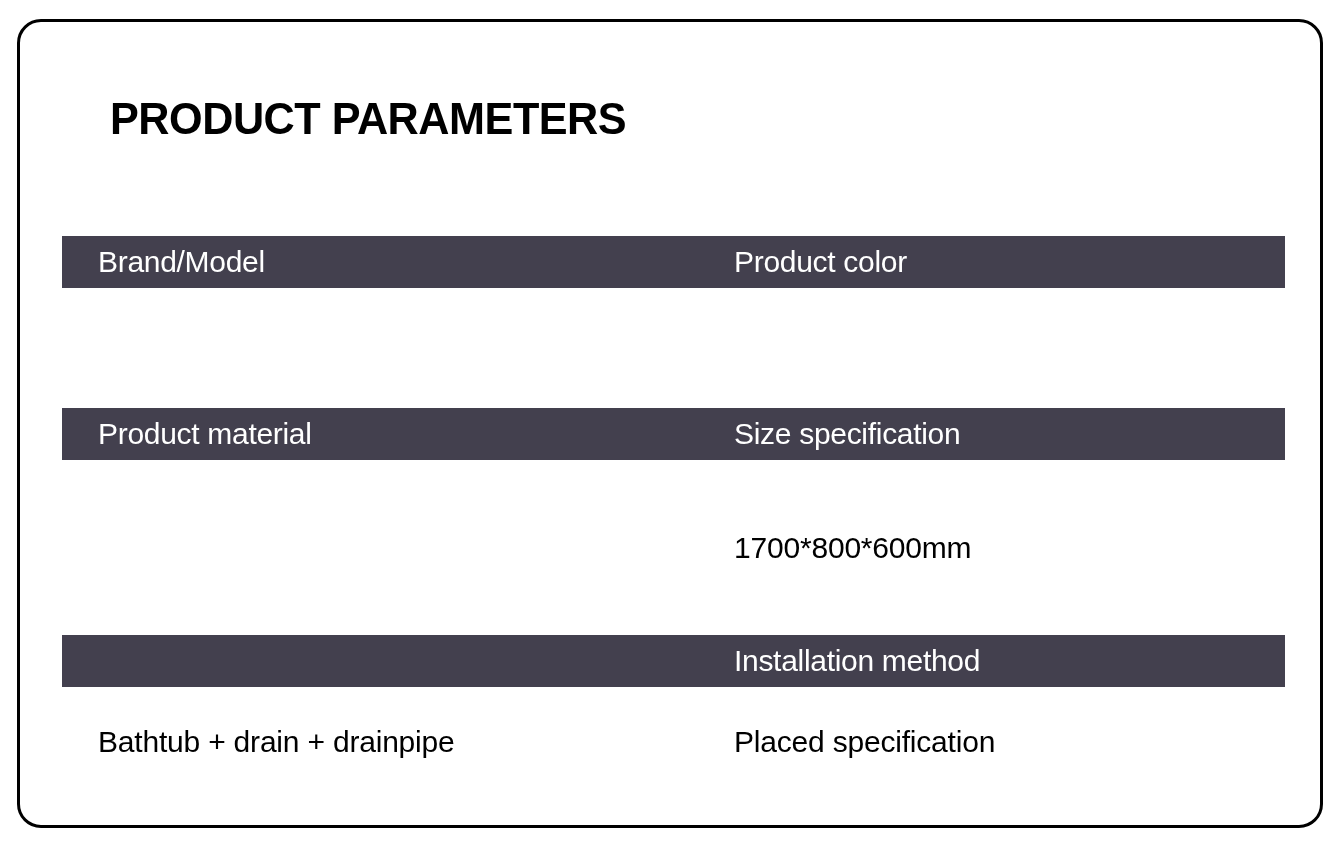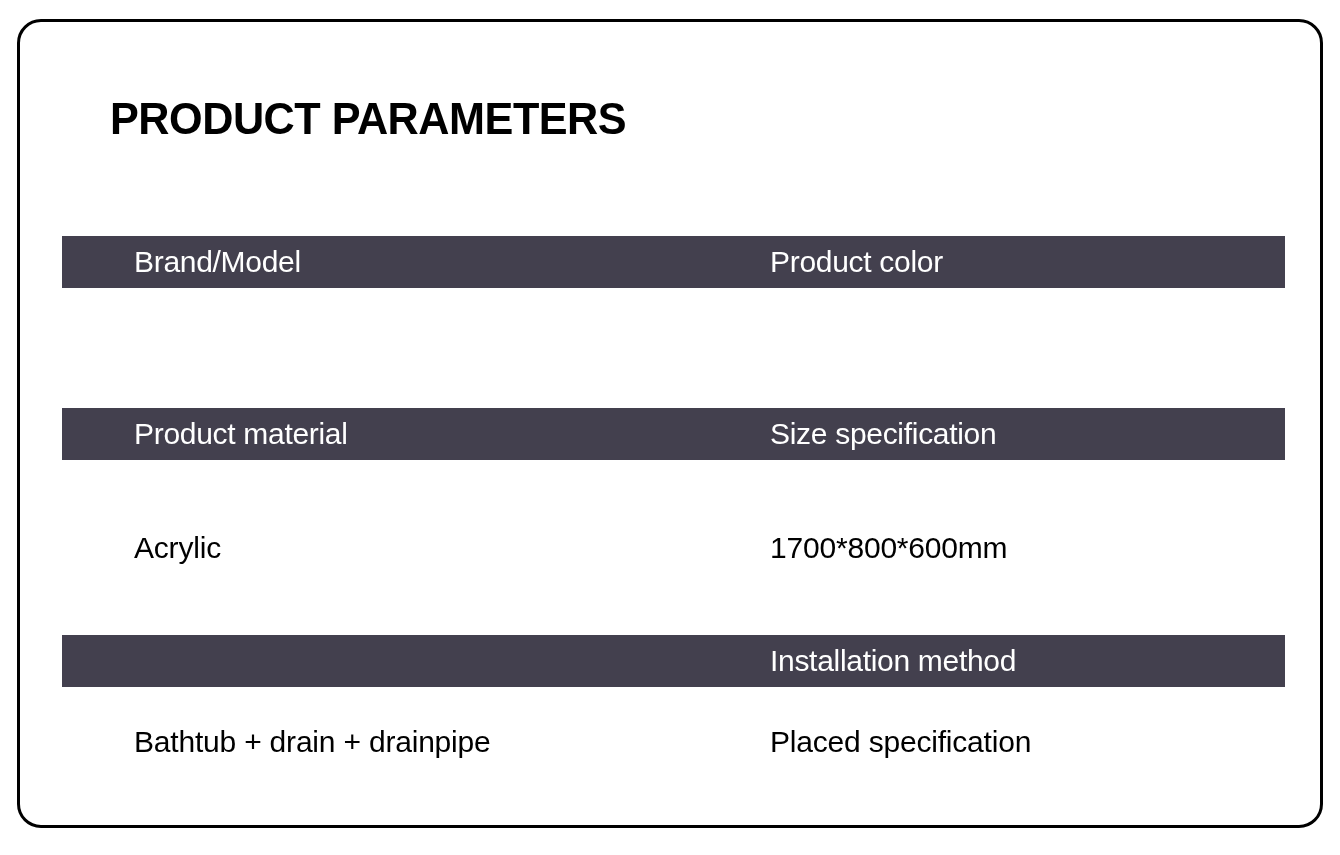--- a/index.html
+++ b/index.html
@@ -75,22 +75,22 @@
     box-sizing: border-box;
   }
 
   .cell {
     position: absolute;
     top: 0;
     white-space: nowrap;
     line-height: 52px;
   }
 
-  .cell.col-1 { left: 36px; margin-left: 36px; }
-  .cell.col-2 { left: 708px; }
+  .cell.col-1 { left: 36px; }
+  .cell.col-2 { left: 672px; }
 
   .header-bar .cell {
     color: #ffffff;
     font-size: 30px;
     font-weight: normal;
     letter-spacing: -0.3px;
   }
 
   .value-row .cell {
     color: #000000;
@@ -128,21 +128,20 @@
       <div class="value-row">
       </div>
     </div>
 
     <div class="param-group group-1">
       <div class="header-bar">
         <div class="cell col-2">Size specification</div>
         <div class="cell col-1">Product material</div>
       </div>
       <div class="value-row">
-        <div class="cell col-1">Acrylic</div>
         <div class="cell col-2">1700*800*600mm</div>
       </div>
     </div>
 
     <div class="param-group group-2">
       <div class="header-bar">
         <div class="cell col-2">Installation method</div>
       </div>
       <div class="value-row">
         <div class="cell col-1">Bathtub + drain + drainpipe</div>

